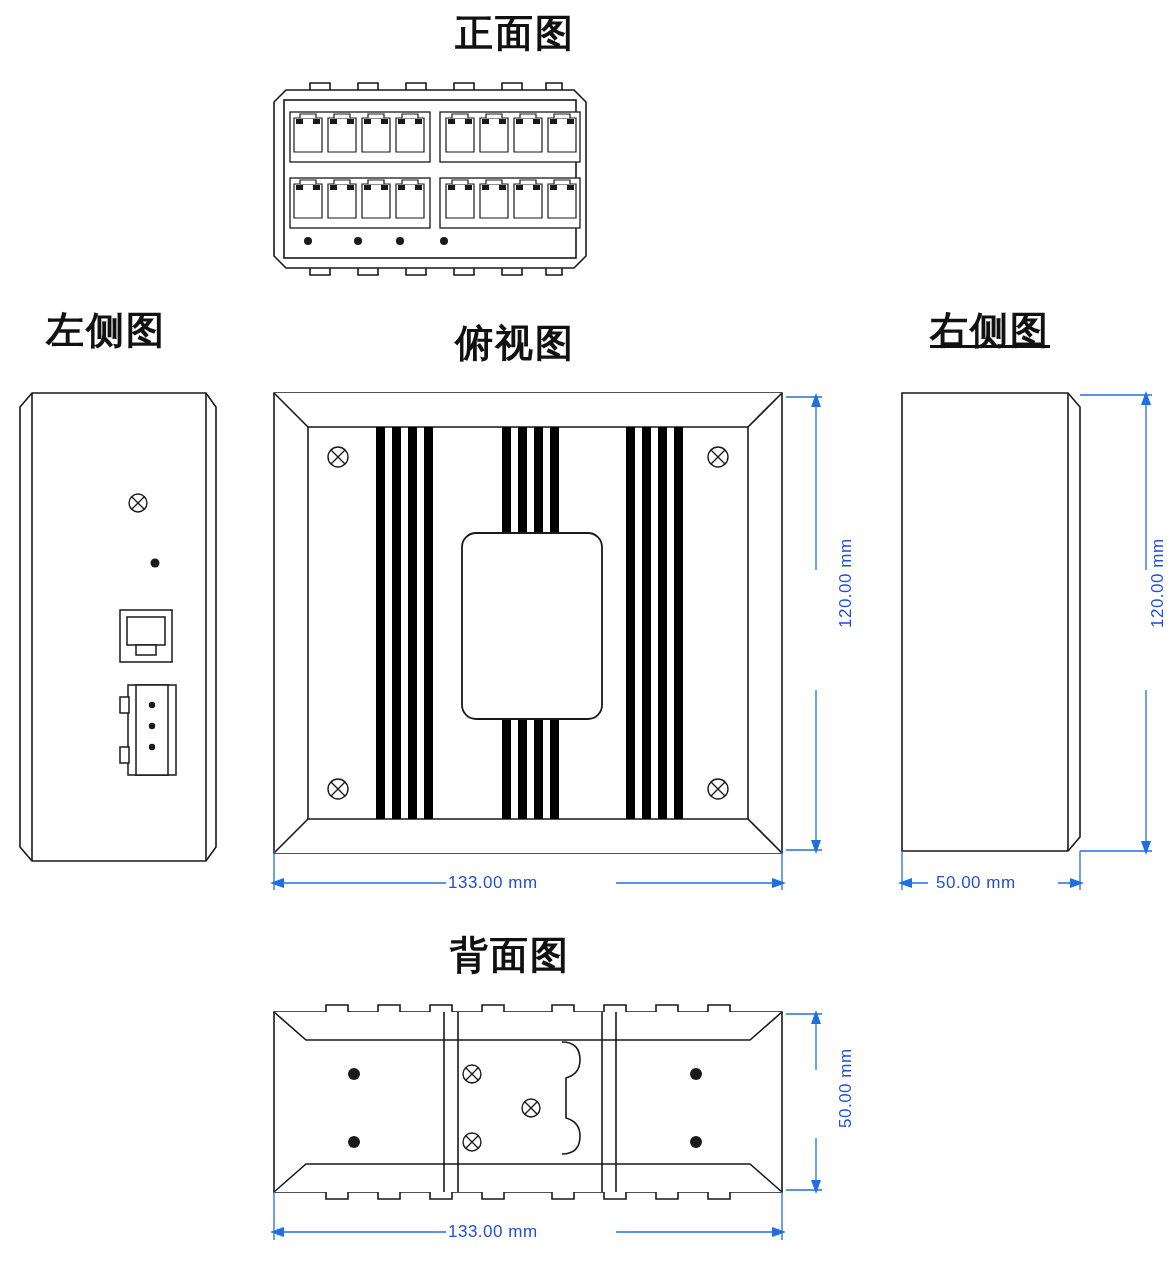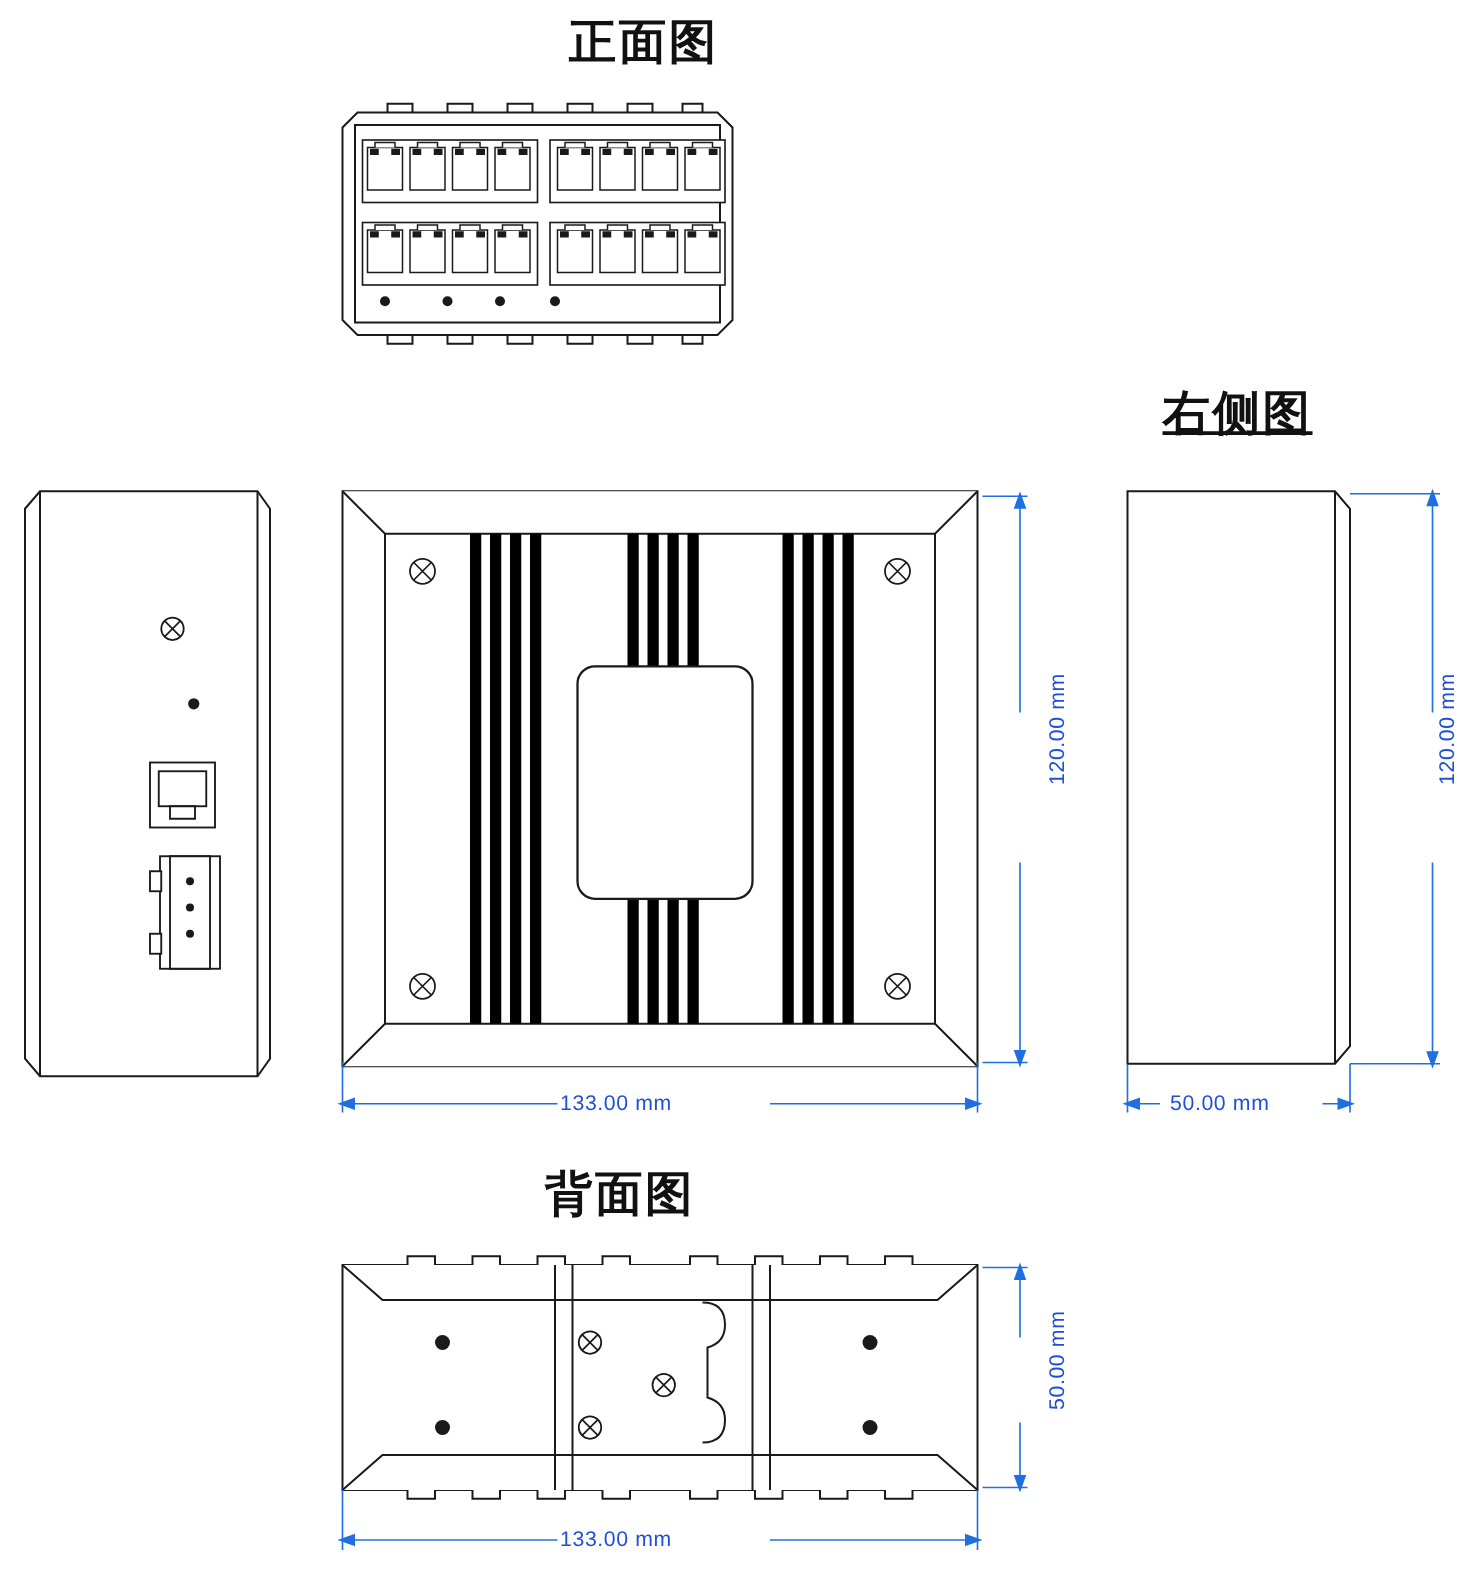--- a/index.html
+++ b/index.html
@@ -139,20 +139,21 @@
 
       <g fill="#1a1a1a">
         <circle cx="38" cy="163" r="4"></circle>
         <circle cx="88" cy="163" r="4"></circle>
         <circle cx="130" cy="163" r="4"></circle>
         <circle cx="174" cy="163" r="4"></circle>
       </g>
     </svg>
   </div>
 
+  <div class="view-title" style="left:46px;top:305px;">左侧图</div>
 
   <div class="svgwrap" style="left:10px;top:385px;">
     <svg width="215" height="485" viewBox="0 0 215 485">
       <g fill="#ffffff" stroke="#1a1a1a" stroke-width="1.6">
         <path d="M10 22 L22 8 L196 8 L206 22 L206 462 L196 476 L22 476 L10 462 Z"></path>
         <path d="M22 8 L22 476"></path>
         <path d="M196 8 L196 476"></path>
       </g>
 
       <g>
@@ -177,20 +178,21 @@
         </g>
         <g fill="#1a1a1a">
           <circle cx="142" cy="320" r="3.2"></circle>
           <circle cx="142" cy="341" r="3.2"></circle>
           <circle cx="142" cy="362" r="3.2"></circle>
         </g>
       </g>
     </svg>
   </div>
 
+  <div class="view-title" style="left:455px;top:318px;">俯视图</div>
 
   <div class="svgwrap" style="left:266px;top:385px;">
     <svg width="530" height="490" viewBox="0 0 530 490">
 
       <g fill="#ffffff" stroke="#1a1a1a" stroke-width="1.6">
         <path d="M8 8 L516 8 L516 468 L8 468 Z"></path>
         <path d="M8 8 L42 42 L482 42 L516 8"></path>
         <path d="M8 468 L42 434 L482 434 L516 468"></path>
         <path d="M42 42 L42 434"></path>
         <path d="M482 42 L482 434"></path>
@@ -278,21 +280,21 @@
         <path d="M8 498 L22 493 L22 503 Z" fill="#1f6fe0" stroke="none"></path>
         <path d="M194 498 L180 493 L180 503 Z" fill="#1f6fe0" stroke="none"></path>
       </g>
       <rect x="38" y="486" width="130" height="25" fill="#ffffff"></rect>
       <rect x="242" y="185" width="28" height="120" fill="#ffffff"></rect>
     </svg>
   </div>
   <div class="dim-label" style="left:936px;top:873px;">50.00 mm</div>
   <div class="dim-label vert" style="left:1148px;top:628px;transform:rotate(-90deg);">120.00 mm</div>
 
-  <div class="view-title" style="left:436px;top:930px;">背面图</div>
+  <div class="view-title" style="left:450px;top:930px;">背面图</div>
 
   <div class="svgwrap" style="left:266px;top:1002px;">
     <svg width="530" height="200" viewBox="0 0 530 200">
       <g fill="#ffffff" stroke="#1a1a1a" stroke-width="1.6">
         <path d="M8 10 L516 10 L516 190 L8 190 Z"></path>
         <path d="M8 10 L40 38 L484 38 L516 10"></path>
         <path d="M8 190 L40 162 L484 162 L516 190"></path>
 
         <path d="M60 10 L60 3 L82 3 L82 10"></path>
         <path d="M112 10 L112 3 L134 3 L134 10"></path>

